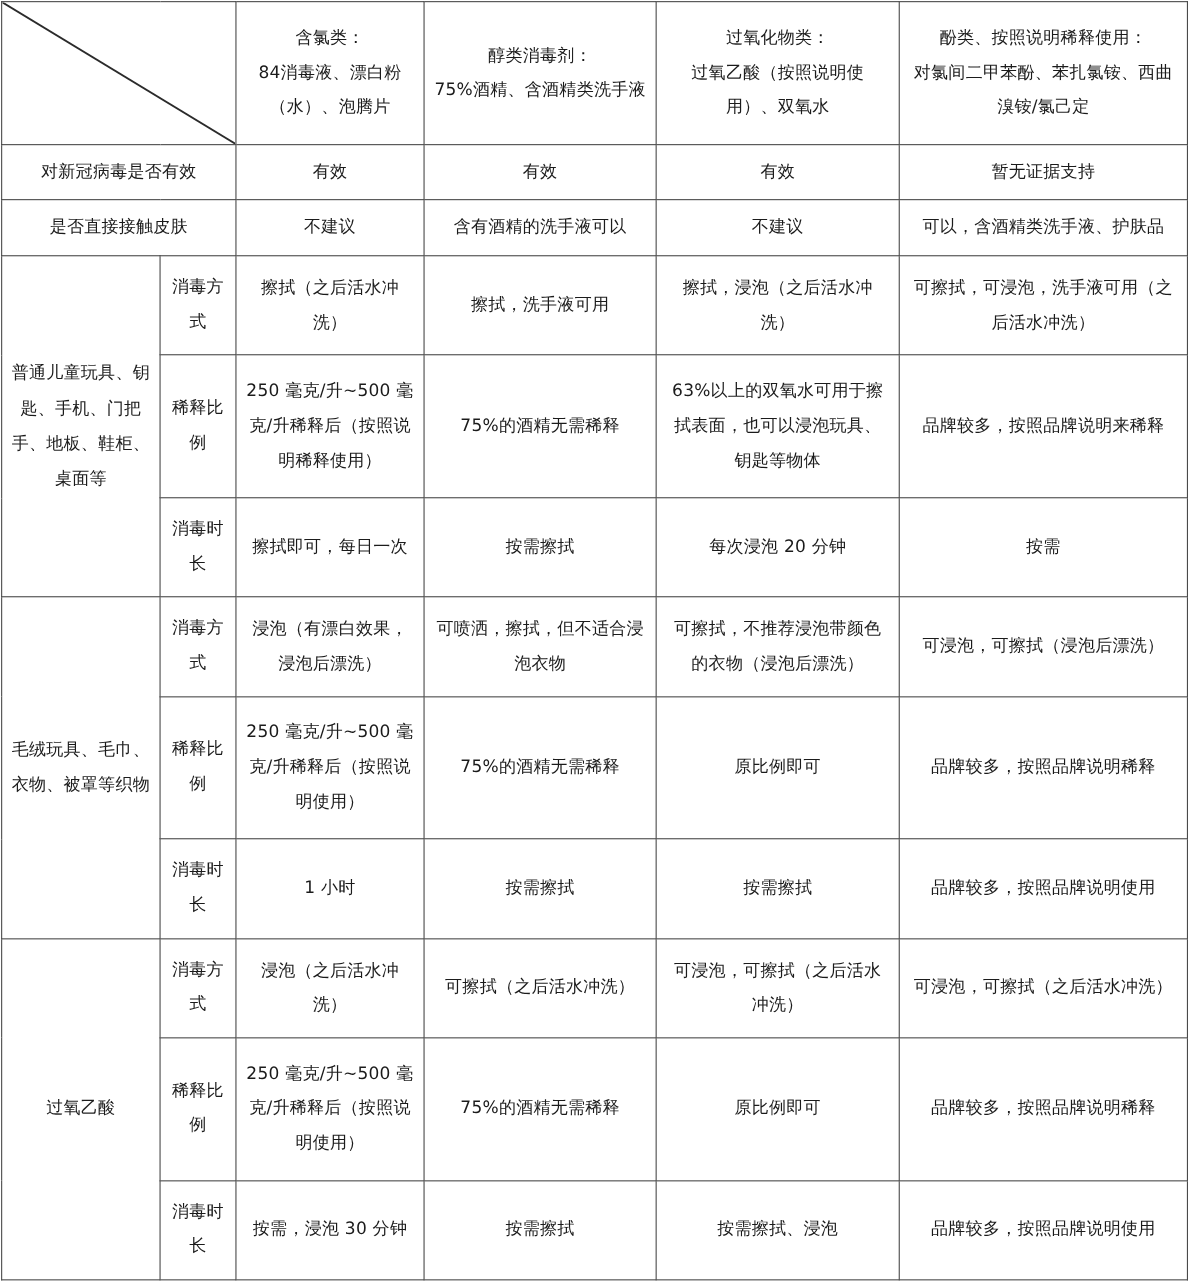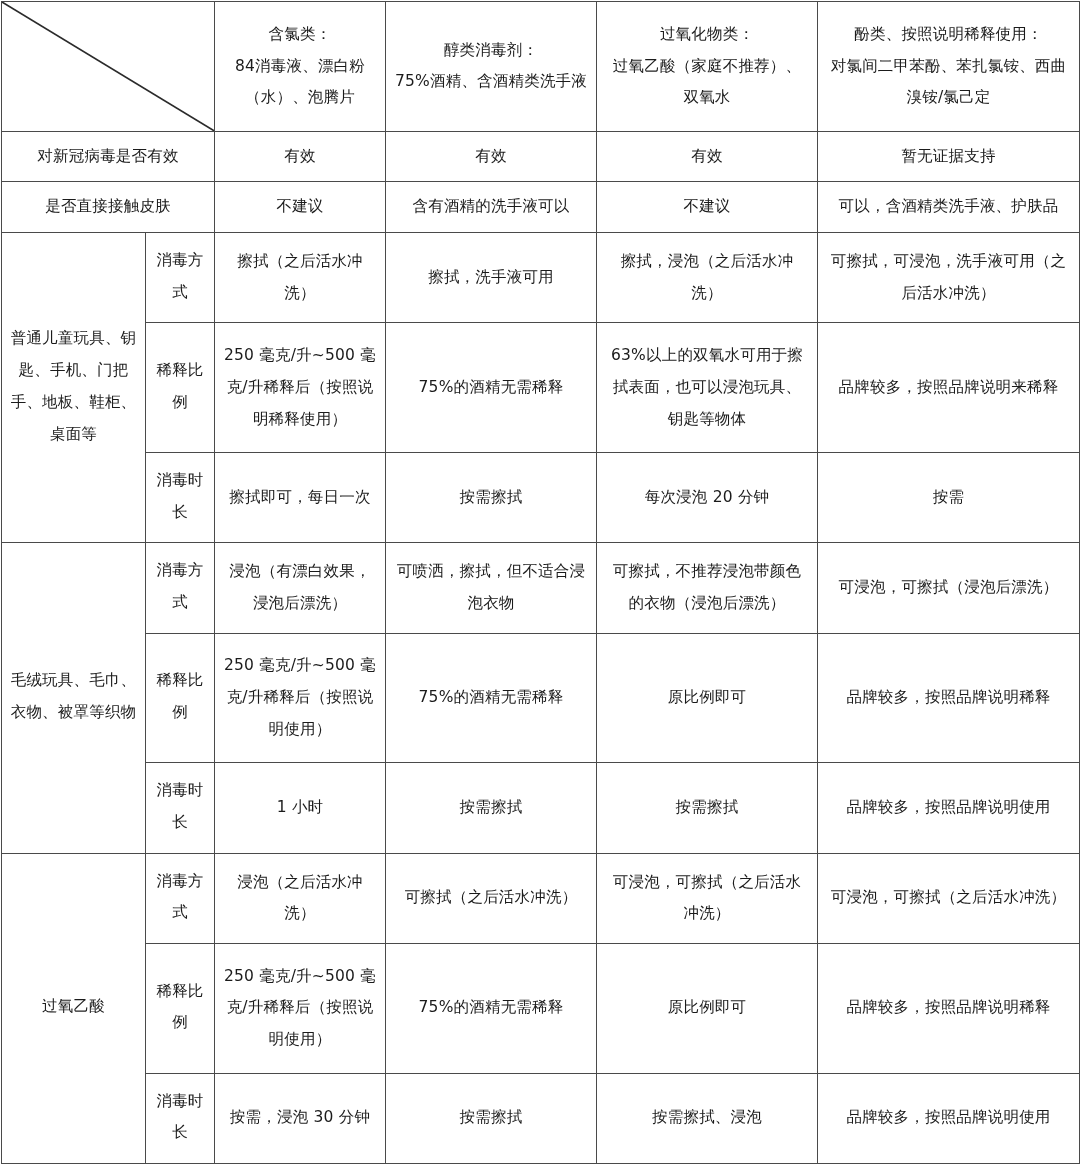--- a/index.html
+++ b/index.html
@@ -60,21 +60,20 @@
   }
   td.head {
     line-height: 2.25;
     font-size: 15.5px;
     padding: 6px 10px;
   }
   td.objlabel {
     line-height: 2.3;
     font-size: 15.5px;
     padding: 6px 14px;
-    font-family: Liberation Mono, monospace;
   }
   td.attr {
     line-height: 2.1;
     font-size: 15.5px;
     padding: 4px 2px;
     letter-spacing: 1px;
     font-family: Liberation Mono, monospace;
   }
   td.rowhead {
     line-height: 2.15;
@@ -106,21 +105,21 @@
         <td class="head">
           <div>含氯类：</div>
           <div>84消毒液、漂白粉（水）、泡腾片</div>
         </td>
         <td class="head">
           <div>醇类消毒剂：</div>
           <div>75%酒精、含酒精类洗手液</div>
         </td>
         <td class="head">
           <div>过氧化物类：</div>
-          <div>过氧乙酸（家庭不推荐）、双氧水</div>
+          <div>过氧乙酸（按照说明使用）、双氧水</div>
         </td>
         <td class="head">
           <div>酚类、按照说明稀释使用：</div>
           <div>对氯间二甲苯酚、苯扎氯铵、西曲溴铵/氯己定</div>
         </td>
       </tr>
 
       <tr>
         <td class="rowhead" colspan="2">对新冠病毒是否有效</td>
         <td>有效</td>

